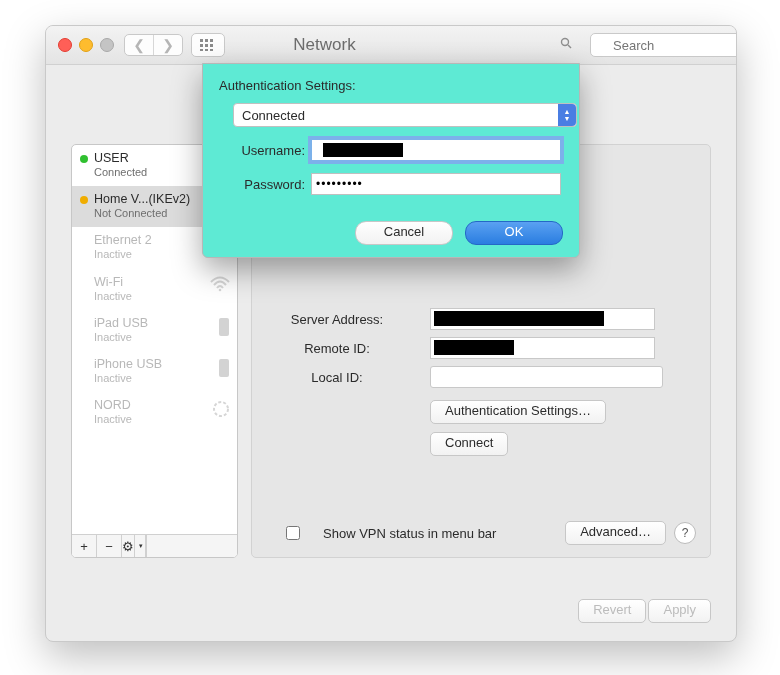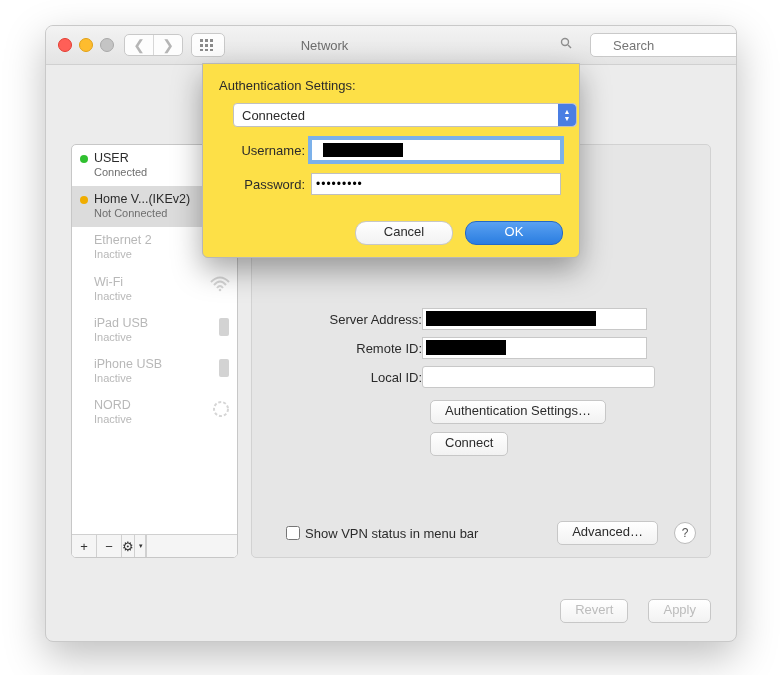--- a/index.html
+++ b/index.html
@@ -8,53 +8,53 @@
   .titlebar{height:38px;border-bottom:1px solid #d0d0d0;display:flex;align-items:center;padding:0 12px;background:linear-gradient(#f3f3f3,#e4e4e4);}
   .traffic{display:flex;gap:7px;margin-right:10px;}
   .dot{width:12px;height:12px;border-radius:50%;}
   .dot.red{background:#ff5f57;border:1px solid #e33e32;}
   .dot.yel{background:#febc2e;border:1px solid #e1a116;}
   .dot.grn{background:#c4c4c4;border:1px solid #a9a9a9;}
   .navbtns{display:flex;border:1px solid #c9c9c9;border-radius:5px;overflow:hidden;margin-right:8px;background:#fdfdfd;}
   .navbtns span{width:28px;height:20px;display:flex;align-items:center;justify-content:center;color:#b5b5b5;font-size:14px;}
   .navbtns span+span{border-left:1px solid #d7d7d7;}
   .gridbtn{width:32px;height:22px;border:1px solid #c9c9c9;border-radius:5px;background:#fdfdfd;display:flex;align-items:center;justify-content:center;color:#888;margin-right:10px;}
-  .title{flex:1;text-align:center;color:#6d6d6d;font-size:13px;margin-left:-140px;}
+  .title{flex:1;text-align:center;color:#6d6d6d;font-size:17px;margin-left:-140px;}
   .search{width:170px;}
   .search input{width:100%;height:22px;border:1px solid #c9c9c9;border-radius:5px;padding:0 6px 0 22px;background:#fff;font-size:13px;color:#555;margin-left:36px;}
   .search{position:relative;}
   .search .sicon{position:absolute;left:6px;top:4px;color:#8e8e8e;font-size:12px;}
   
   .body{position:absolute;left:0;right:0;top:38px;bottom:0;}
   .sidebar{position:absolute;left:25px;top:80px;width:165px;height:412px;border:1px solid #c7c7c7;border-radius:5px;background:#fff;overflow:hidden;}
   .sbitem{padding:6px 8px 7px 22px;position:relative;line-height:1.2;}
   .sbitem.selected{background:#dcdcdc;}
   .sbitem.dim{color:#b8b8b8;}
   .sbitem .statusdot{position:absolute;left:8px;top:10px;width:8px;height:8px;border-radius:50%;}
   .sbitem .line1{font-size:12.5px;}
   .sbitem .line2{font-size:11px;}
   .sbitem .icon{position:absolute;right:6px;top:7px;color:#cfcfcf;}
   .sbfooter{position:absolute;left:0;right:0;bottom:0;height:22px;border-top:1px solid #d0d0d0;background:#f5f5f5;display:flex;align-items:center;}
   .sbfooter span{width:24px;height:22px;display:flex;align-items:center;justify-content:center;border-right:1px solid #d0d0d0;font-size:13px;color:#333;}
   .mainpanel{position:absolute;left:205px;top:80px;right:25px;height:412px;background:#e6e6e6;border:1px solid #d2d2d2;border-radius:5px;}
   .row{display:flex;align-items:center;height:26px;margin:3px 0;}
-  .rlabel{width:170px;text-align:right;padding-right:0;font-size:13px;color:#2b2b2b;}
+  .rlabel{width:170px;text-align:center;padding-right:8px;font-size:13px;color:#2b2b2b;}
   .rfield{flex:0 0 225px;}
   .rfield input{width:223px;height:20px;border:1px solid #c8c8c8;border-radius:3px;padding:0 4px;background:#fff;font-size:12px;}
   .redacted{display:inline-block;height:15px;background:#000;vertical-align:middle;}
   .buttons-row{margin-top:10px;margin-left:178px;}
   .macbtn{display:inline-block;height:22px;line-height:20px;padding:0 14px;border:1px solid #c7c7c7;border-radius:5px;background:linear-gradient(#fff,#f2f2f2);font-size:13px;color:#2b2b2b;}
-  .chk{display:flex;align-items:center;gap:2px;position:absolute;left:30px;bottom:14px;}
+  .chk{display:flex;align-items:center;gap:20px;position:absolute;left:30px;bottom:14px;}
   .chk input{width:14px;height:14px;}
-  .advwrap{position:absolute;right:14px;bottom:12px;display:flex;gap:16px;align-items:center;}
+  .advwrap{position:absolute;right:14px;bottom:12px;display:flex;gap:8px;align-items:center;}
   .helpcirc{width:20px;height:20px;border:1px solid #bcbcbc;border-radius:50%;display:flex;align-items:center;justify-content:center;font-size:12px;color:#555;background:#fff;}
-  .btmactions{position:absolute;right:25px;bottom:18px;display:flex;gap:20px;}
+  .btmactions{position:absolute;right:25px;bottom:18px;display:flex;gap:2px;}
   .btmactions .macbtn{color:#bcbcbc;}
   
-  .modal{position:absolute;left:202px;top:63px;width:378px;height:195px;background:#fde047;border:1px solid #b7b7b7;border-bottom-left-radius:6px;border-bottom-right-radius:6px;box-shadow:0 12px 30px rgba(0,0,0,0.35);padding:14px 16px 12px 16px;box-sizing:border-box;}
+  .modal{position:absolute;left:202px;top:63px;width:378px;height:195px;background:#5eead4;border:1px solid #b7b7b7;border-bottom-left-radius:6px;border-bottom-right-radius:6px;box-shadow:0 12px 30px rgba(0,0,0,0.35);padding:14px 16px 12px 16px;box-sizing:border-box;}
   .modal h4{margin:0 0 10px 0;font-weight:400;font-size:13px;}
   .combo{position:relative;width:310px;margin-left:14px;height:22px;border:1px solid #c0c0c0;border-radius:4px;background:#fff;display:flex;align-items:center;padding:0 24px 0 8px;font-size:13px;}
   .combo .arrows{position:absolute;right:0;top:0;bottom:0;width:18px;border-left:none;background:#4a7ee3;border-top-right-radius:4px;border-bottom-right-radius:4px;display:flex;flex-direction:column;align-items:center;justify-content:center;color:#fff;font-size:7px;line-height:7px;}
   .mrow{display:flex;align-items:center;margin-top:12px;}
   .mlabel{width:86px;text-align:right;margin-right:6px;font-size:13px;}
   .minput{flex:1;}
   .minput input{width:240px;height:20px;border:1px solid #bfbfbf;border-radius:0;padding:0 4px;background:#fff;font-size:12px;}
   .minput.focused input{outline:3px solid #7cb1ea;outline-offset:0;border:1px solid #7cb1ea;}
   .mbtns{position:absolute;right:16px;bottom:12px;display:flex;gap:12px;}
   .mbtns .macbtn{min-width:68px;text-align:center;border-radius:11px;}

